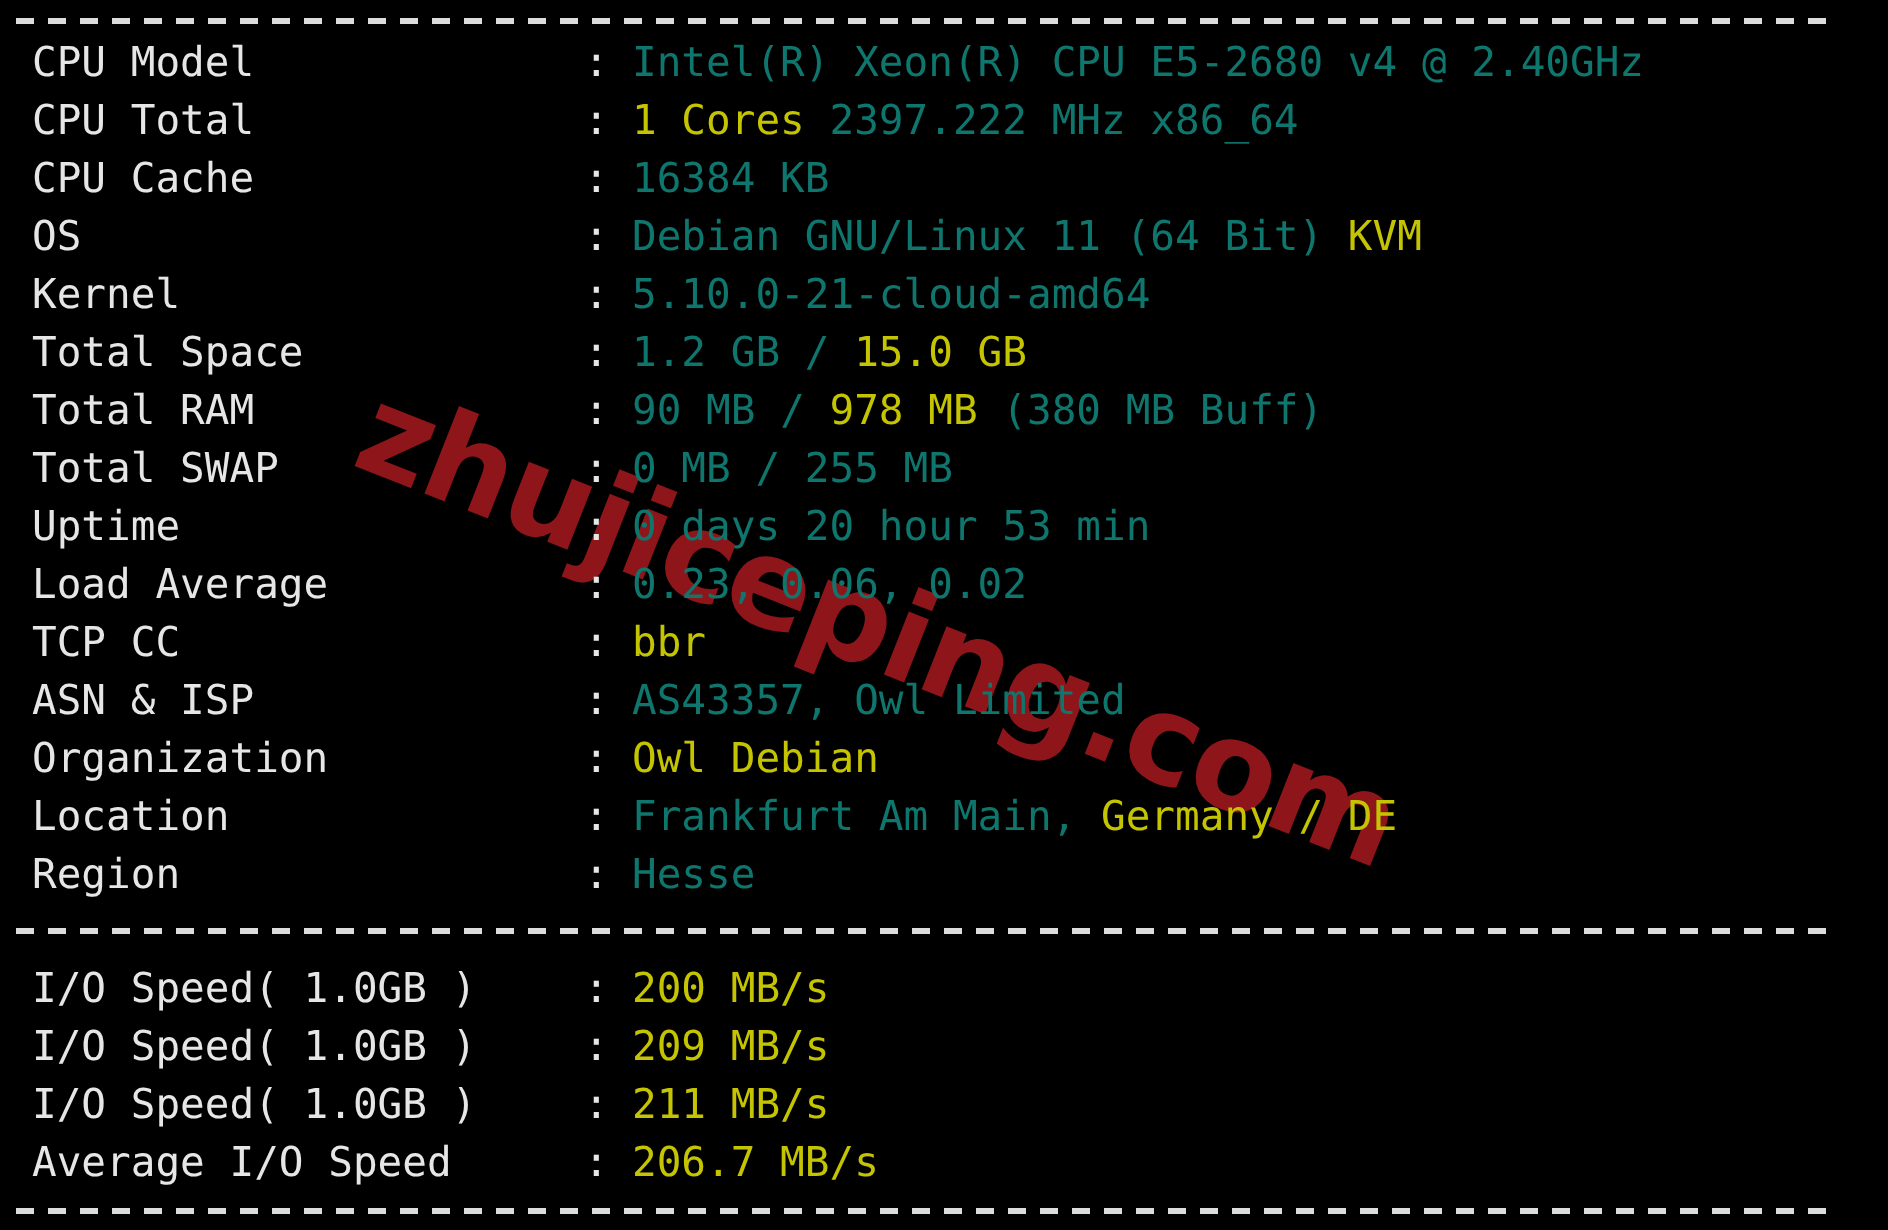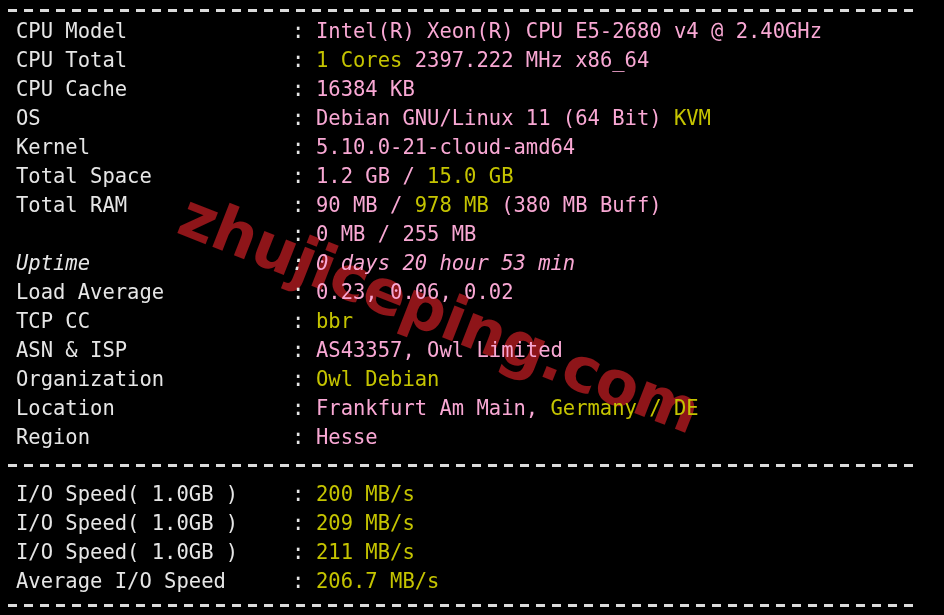--- a/index.html
+++ b/index.html
@@ -84,21 +84,21 @@
   .row .colon {
     position: absolute;
     left: 292px;
     color: #e6e6e6;
   }
   .row .value {
     position: absolute;
     left: 316px;
     color: #00d3d3;
   }
-  .value .cy { color: #f9a8d4; }
+  .value .cy { color: #0f766e; }
   .value .ye { color: #c5c400; }
 </style>
 </head>
 <body>
 
 <div id="terminal">
 
   <div id="watermark">zhujiceping.com</div>
 
   <div id="content">
@@ -141,25 +141,26 @@
       <span class="value"><span class="cy">1.2 GB </span><span class="cy">/ </span><span class="ye">15.0 GB</span></span>
     </div>
 
     <div class="row" style="top:191px;">
       <span class="label">Total RAM</span>
       <span class="colon">:</span>
       <span class="value"><span class="cy">90 MB </span><span class="cy">/ </span><span class="ye">978 MB </span><span class="cy">(380 MB Buff)</span></span>
     </div>
 
     <div class="row" style="top:220px;">
+      <span class="label">Total SWAP</span>
       <span class="colon">:</span>
       <span class="value"><span class="cy">0 MB / 255 MB</span></span>
     </div>
 
-    <div class="row" style="top:249px;font-style:italic;">
+    <div class="row" style="top:249px;">
       <span class="label">Uptime</span>
       <span class="colon">:</span>
       <span class="value"><span class="cy">0 days 20 hour 53 min</span></span>
     </div>
 
     <div class="row" style="top:278px;">
       <span class="label">Load Average</span>
       <span class="colon">:</span>
       <span class="value"><span class="cy">0.23, 0.06, 0.02</span></span>
     </div>

